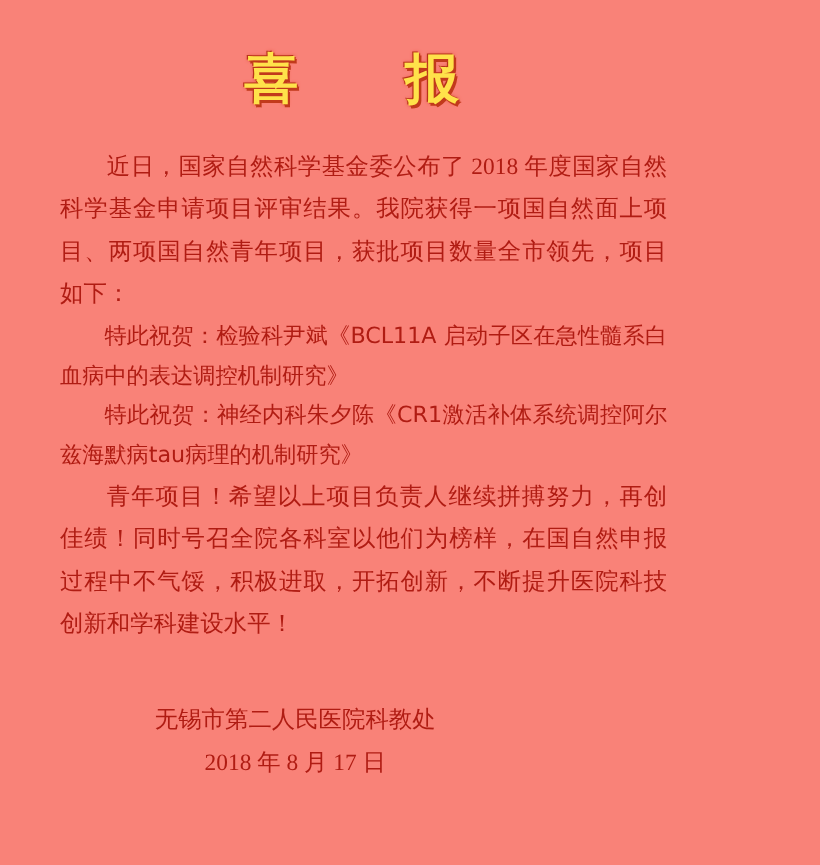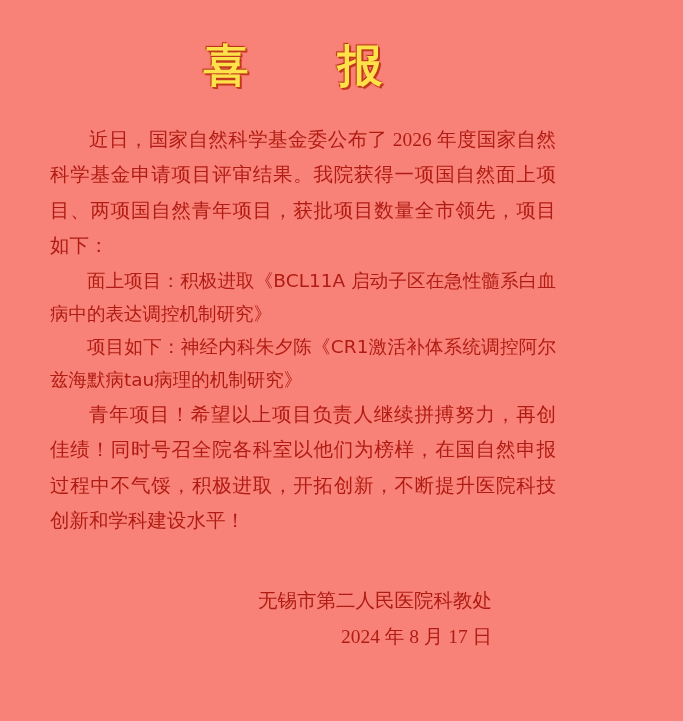--- a/index.html
+++ b/index.html
@@ -53,41 +53,41 @@
     margin: 0;
     text-indent: 2em;
     font-family: "DejaVu Sans", sans-serif;
     font-size: 18.5px;
     line-height: 1.78;
     color: #b01c13;
   }
   .sign {
     margin-top: 44px;
     padding-right: 116px;
-    text-align: right;
+    text-align: center;
     color: #b01c13;
     font-size: 19.5px;
     line-height: 1.85;
   }
   .sign div {
     white-space: nowrap;
   }
 </style>
 </head>
 <body>
 
 <div class="page">
 
   <div class="title">喜　报</div>
 
   <div class="body-text">
-    <p class="para">近日，国家自然科学基金委公布了 2026 年度国家自然科学基金申请项目评审结果。我院获得一项国自然面上项目、两项国自然青年项目，获批项目数量全市领先，项目如下：</p>
-    <p class="para-project">面上项目：积极进取《BCL11A 启动子区在急性髓系白血病中的表达调控机制研究》</p>
-    <p class="para-project">项目如下：神经内科朱夕陈《CR1激活补体系统调控阿尔兹海默病tau病理的机制研究》</p>
+    <p class="para">近日，国家自然科学基金委公布了 2018 年度国家自然科学基金申请项目评审结果。我院获得一项国自然面上项目、两项国自然青年项目，获批项目数量全市领先，项目如下：</p>
+    <p class="para-project">特此祝贺：检验科尹斌《BCL11A 启动子区在急性髓系白血病中的表达调控机制研究》</p>
+    <p class="para-project">特此祝贺：神经内科朱夕陈《CR1激活补体系统调控阿尔兹海默病tau病理的机制研究》</p>
     <p class="para">青年项目！希望以上项目负责人继续拼搏努力，再创佳绩！同时号召全院各科室以他们为榜样，在国自然申报过程中不气馁，积极进取，开拓创新，不断提升医院科技创新和学科建设水平！</p>
   </div>
 
   <div class="sign">
     <div>无锡市第二人民医院科教处</div>
-    <div>2024 年 8 月 17 日</div>
+    <div>2018 年 8 月 17 日</div>
   </div>
 
 </div>
 
 </body></html>

